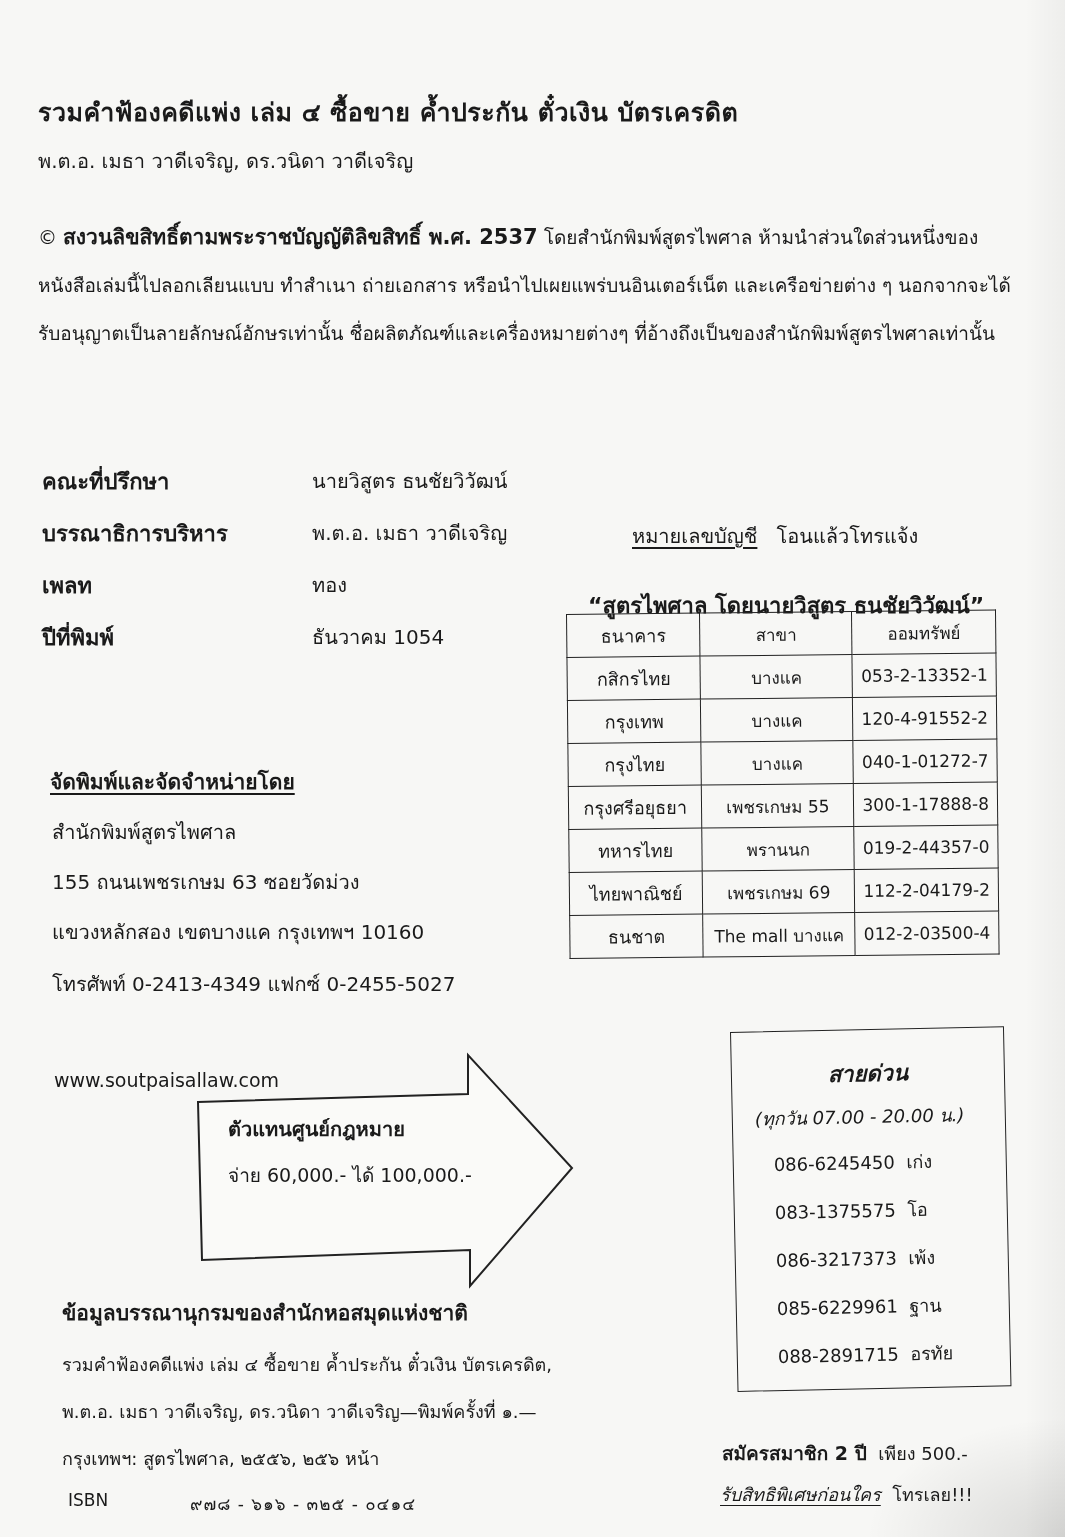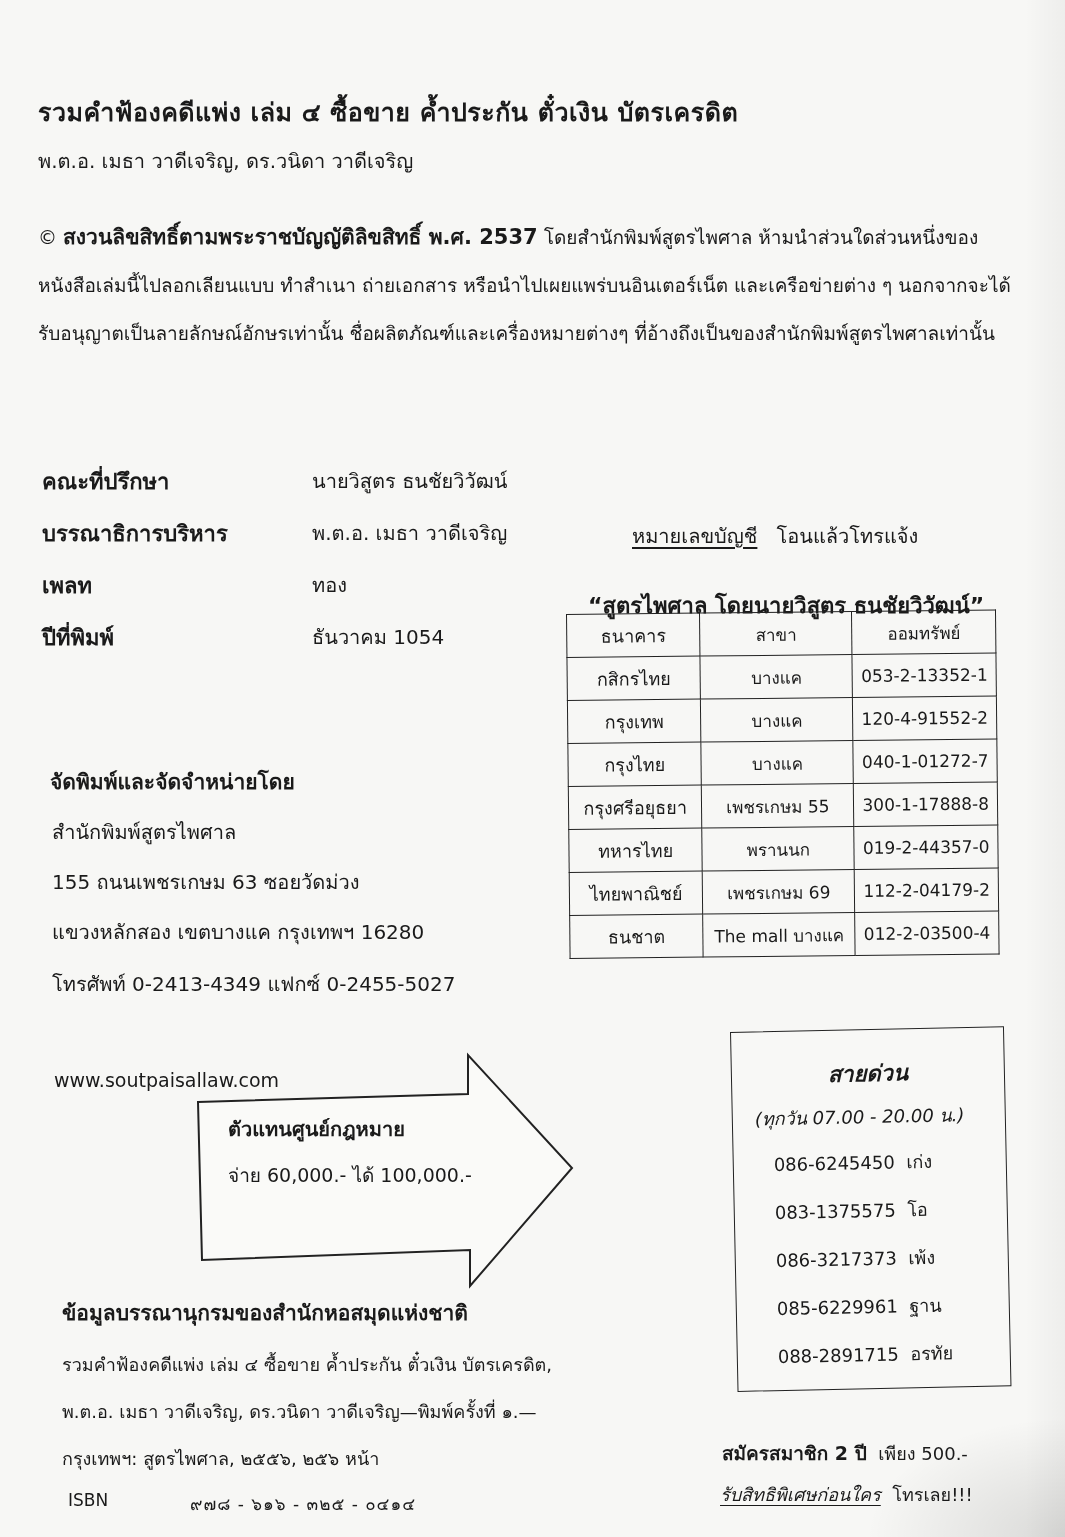--- a/index.html
+++ b/index.html
@@ -35,21 +35,21 @@
       position: absolute; left: 566px; top: 614px; width: 430px;
       border-collapse: collapse; font-size: 17px; transform: rotate(-0.6deg);
       transform-origin: top left;
     }
     .bank-table td {
       border: 1.5px solid #222; height: 42px; text-align: center; padding: 0 4px;
     }
     .bank-table td.c1 { width: 128px; font-size: 18px; }
     .bank-table td.c2 { width: 148px; }
     .bank-table td.c3 { width: 140px; }
-    .pub-heading { left: 50px; top: 765px; font-size: 21px; font-weight: bold; text-underline-offset: 4px; }
+    .pub-heading { left: 50px; top: 765px; font-size: 21px; font-weight: bold; text-decoration: underline; text-underline-offset: 4px; }
     .pub-line { left: 52px; font-size: 20px; }
     .url { left: 54px; top: 1069px; font-size: 19px; text-align: center; }
     .arrow-wrap { position: absolute; left: 180px; top: 1050px; width: 400px; height: 240px; }
     .arrow-text { position: absolute; left: 48px; top: 56px; font-size: 19px; line-height: 46px; }
     .arrow-text .bold { font-weight: bold; font-size: 20px; }
     .hotline {
       position: absolute; left: 730px; top: 1032px; width: 272px; height: 358px;
       border: 1.8px solid #222; transform: rotate(-1.2deg); transform-origin: top left;
       background: #f8f8f6;
     }
@@ -148,21 +148,21 @@
     <td class="c1">ธนชาต</td>
     <td class="c2">The mall บางแค</td>
     <td class="c3">012-2-03500-4</td>
   </tr>
 </tbody>
   </table>
 
 <div class="abs pub-heading">จัดพิมพ์และจัดจำหน่ายโดย</div>
 <div class="abs pub-line" style="top:816px">สำนักพิมพ์สูตรไพศาล</div>
 <div class="abs pub-line" style="top:866px">155  ถนนเพชรเกษม 63  ซอยวัดม่วง</div>
-<div class="abs pub-line" style="top:916px">แขวงหลักสอง  เขตบางแค  กรุงเทพฯ  16280</div>
+<div class="abs pub-line" style="top:916px">แขวงหลักสอง  เขตบางแค  กรุงเทพฯ  10160</div>
 <div class="abs pub-line" style="top:968px">โทรศัพท์  0-2413-4349   แฟกซ์  0-2455-5027</div>
 <div class="abs url">www.soutpaisallaw.com</div>
 
 <div class="arrow-wrap">
   <svg width="400" height="240" viewBox="0 0 400 240" style="position:absolute;left:0;top:0">
     <polygon points="18,52 288,44 288,5 392,118 290,236 290,200 22,210" fill="#fafaf8" stroke="#222" stroke-width="2"></polygon>
   </svg>
   <div class="arrow-text">
     <div class="bold">ตัวแทนศูนย์กฎหมาย</div>
     <div>จ่าย 60,000.-  ได้ 100,000.-</div>

